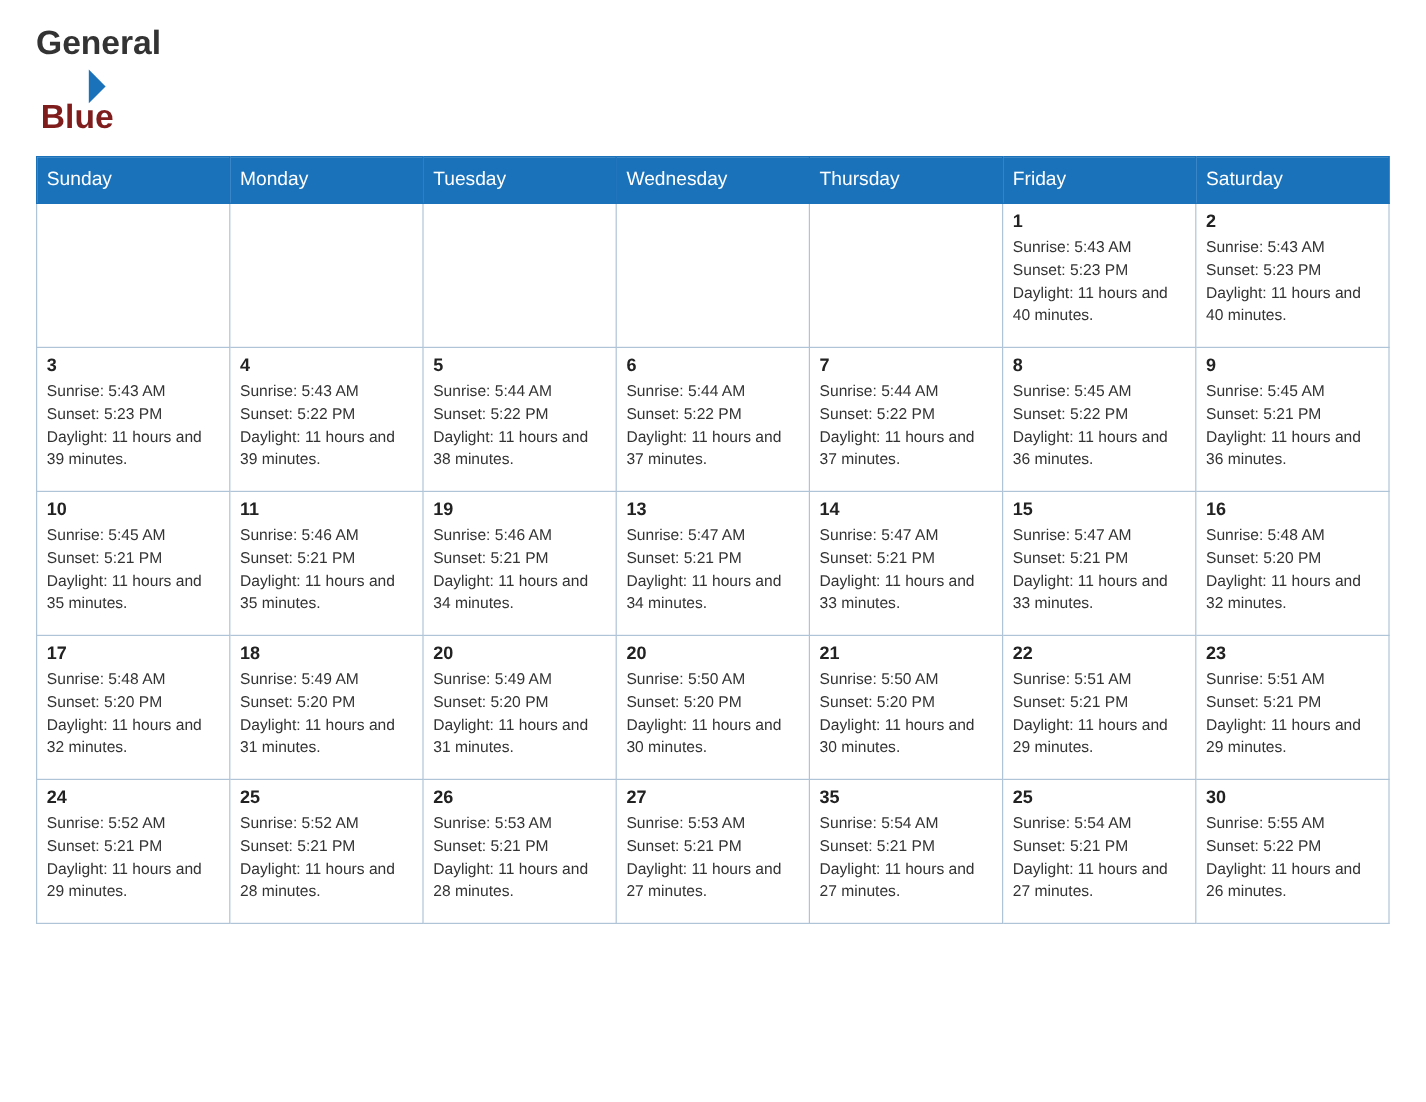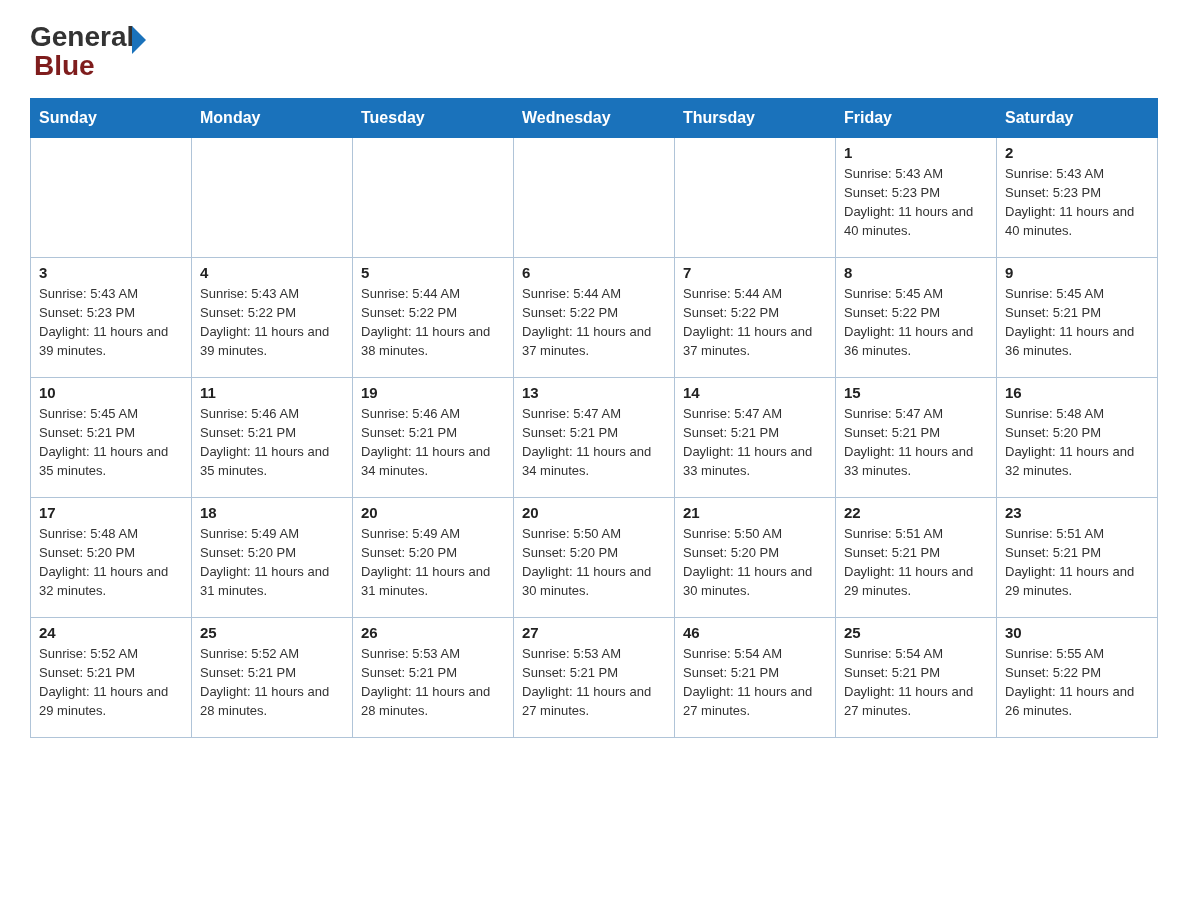--- a/index.html
+++ b/index.html
@@ -26,20 +26,21 @@
       margin-top: 6px;
       margin-left: -2px;
     }
     .logo-block {
       display: flex;
       flex-direction: column;
     }
     .logo-line1 {
       display: flex;
       align-items: center;
+      flex-direction: column;
     }
     .logo-line2 {
       display: flex;
       align-items: center;
       margin-top: -4px;
     }
     .title-block {
       text-align: right;
     }
     .main-title {
@@ -54,21 +55,21 @@
     }
     .calendar-table {
       width: 100%;
       border-collapse: collapse;
       border: 1.5px solid #1a72bb;
     }
     .calendar-table th {
       background-color: #1a72bb;
       color: #fff;
       font-size: 16px;
-      font-weight: bold;
+      font-weight: normal;
       padding: 10px 8px;
       text-align: left;
       border: 1px solid #1a72bb;
     }
     .calendar-table td {
       border: 1px solid #b0c4d8;
       vertical-align: top;
       padding: 6px 8px;
       width: calc(100% / 7);
       min-height: 110px;
@@ -292,21 +293,21 @@
 Sunset: 5:21 PM
 Daylight: 11 hours and 28 minutes.</div>
         </td>
         <td>
           <div class="day-num">27</div>
           <div class="day-info" style="white-space: pre-line;">Sunrise: 5:53 AM
 Sunset: 5:21 PM
 Daylight: 11 hours and 27 minutes.</div>
         </td>
         <td>
-          <div class="day-num">46</div>
+          <div class="day-num">35</div>
           <div class="day-info" style="white-space: pre-line;">Sunrise: 5:54 AM
 Sunset: 5:21 PM
 Daylight: 11 hours and 27 minutes.</div>
         </td>
         <td>
           <div class="day-num">25</div>
           <div class="day-info" style="white-space: pre-line;">Sunrise: 5:54 AM
 Sunset: 5:21 PM
 Daylight: 11 hours and 27 minutes.</div>
         </td>

